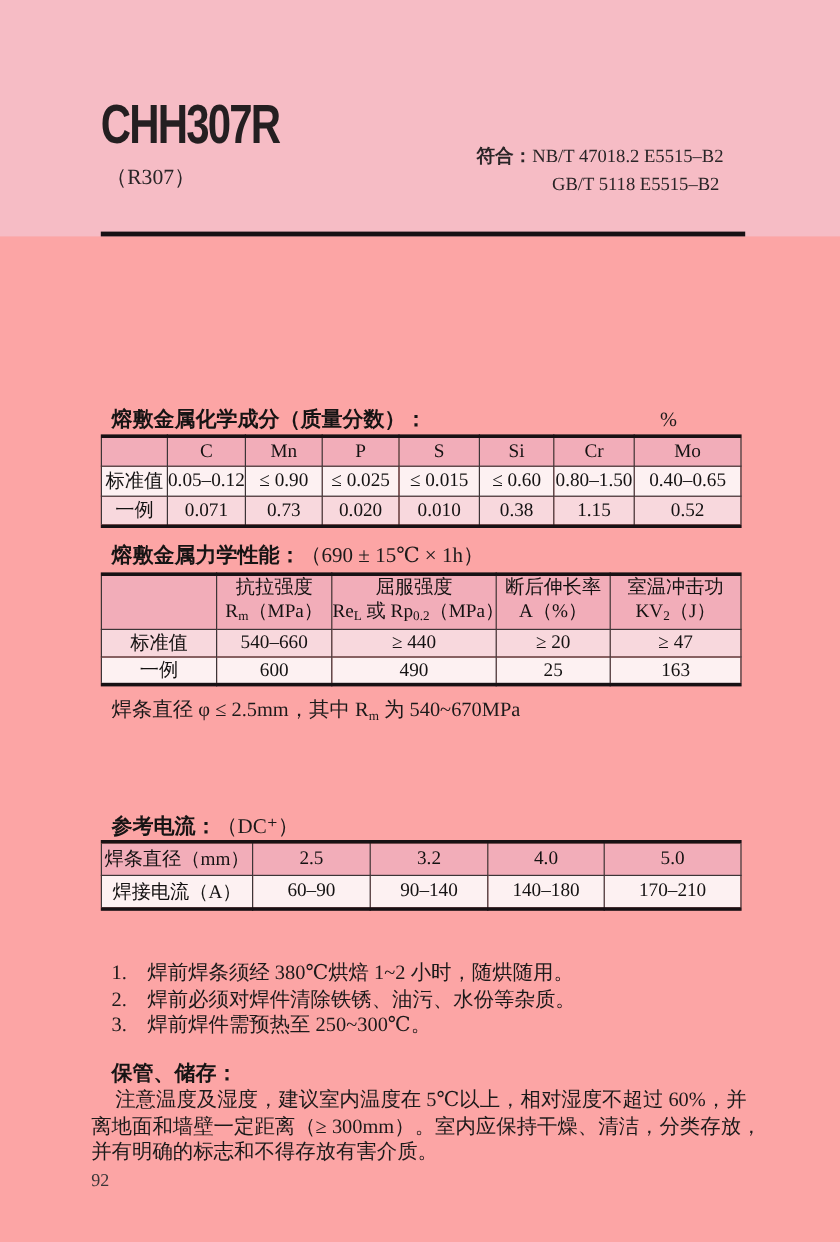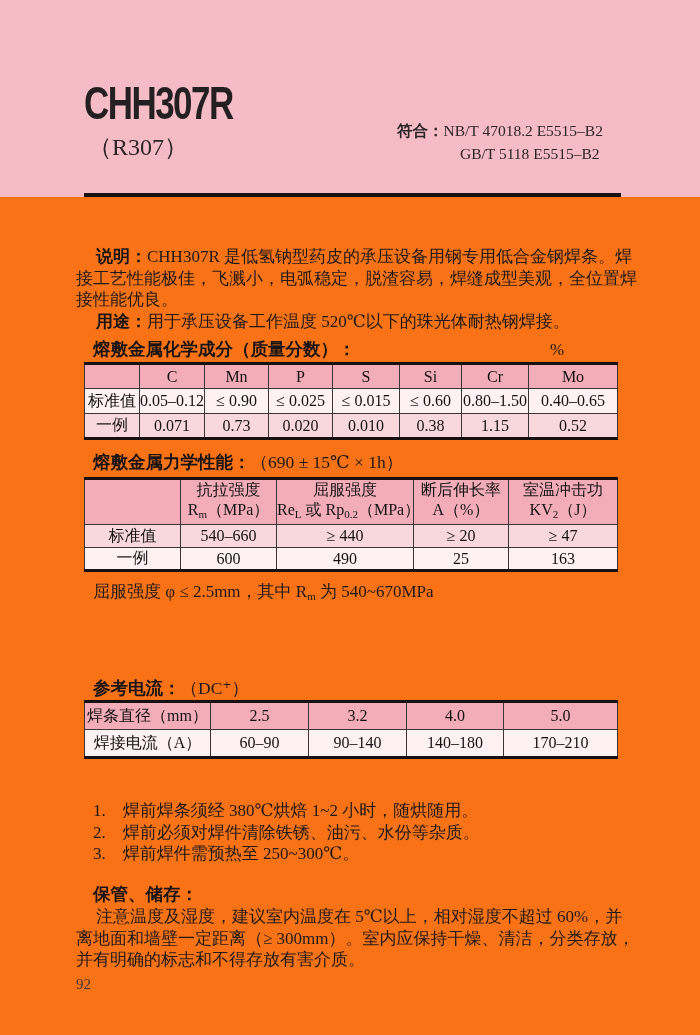--- a/index.html
+++ b/index.html
@@ -1,23 +1,23 @@
 <!DOCTYPE html>
 <html><head>
 <meta charset="utf-8">
 <style>
   html,body{margin:0;padding:0;background:#ffffff;}
-  .page{position:relative;width:700px;height:1035px;background:#f97316;overflow:hidden;
+  .page{position:relative;width:700px;height:1035px;background:#fca5a5;overflow:hidden;
         font-family:"Liberation Serif","DejaVu Serif",serif;color:#1c1a1a;}
   
   .band{position:absolute;left:0;top:0;width:700px;height:197px;background:#f6bcc5;}
   .model{position:absolute;left:84px;top:80px;font-family:"Liberation Sans","DejaVu Sans",sans-serif;
          font-weight:bold;font-size:46px;line-height:46px;color:#241f21;letter-spacing:-2px;
          transform:scaleX(0.76);transform-origin:left top;white-space:nowrap;}
-  .alias{position:absolute;left:88px;top:134px;font-size:24px;line-height:26px;color:#2a2527;white-space:nowrap;text-align:center;}
+  .alias{position:absolute;left:88px;top:134px;font-size:18px;line-height:26px;color:#2a2527;white-space:nowrap;text-align:center;}
   .standards{position:absolute;left:397px;top:119px;font-size:15.5px;line-height:23px;color:#2a2527;white-space:nowrap;}
   .standards .lbl{font-family:"Liberation Sans","DejaVu Sans",sans-serif;font-weight:bold;}
   .standards .l2{padding-left:63px;}
   .band-rule{position:absolute;left:84px;top:193px;width:537px;height:4px;background:#171114;}
   
   .blk{position:absolute;left:76px;width:570px;}
   .line{white-space:nowrap;font-size:17px;line-height:21.5px;height:21.5px;}
   .b{font-family:"Liberation Sans","DejaVu Sans",sans-serif;font-weight:bold;color:#161414;}
   .ind{padding-left:20px;}
   .hpad{padding-left:17px;}
@@ -50,26 +50,20 @@
   <div class="band">
     <div class="model">CHH307R</div>
     <div class="alias">（R307）</div>
     <div class="standards">
       <div class="l1"><span class="lbl">符合：</span><span>NB/T 47018.2 E5515–B2</span></div>
       <div class="l2">GB/T 5118 E5515–B2</div>
     </div>
     <div class="band-rule"></div>
   </div>
 
-  <div class="blk" style="top:246px;">
-    <div class="line ind"><span class="b">说明：</span><span>CHH307R 是低氢钠型药皮的承压设备用钢专用低合金钢焊条。焊</span></div>
-    <div class="line">接工艺性能极佳，飞溅小，电弧稳定，脱渣容易，焊缝成型美观，全位置焊</div>
-    <div class="line">接性能优良。</div>
-    <div class="line ind"><span class="b">用途：</span><span>用于承压设备工作温度 520℃以下的珠光体耐热钢焊接。</span></div>
-  </div>
 
   <div class="blk hd hpad" style="top:339px;">
     <span>熔敷金属化学成分（质量分数）：</span>
     <span class="unit">%</span>
   </div>
 
   <table class="tbl chem" style="top:362px;">
     <colgroup>
         <col style="width:55px">
         <col style="width:65px">
@@ -157,21 +151,21 @@
       <td>一例</td>
       <td>600</td>
       <td>490</td>
       <td>25</td>
       <td>163</td>
     </tr>
   </tbody>
     </table>
 
   <div class="blk line hpad" style="top:581px;">
-    <span>屈服强度 φ ≤ 2.5mm，其中 R</span><span class="sb">m</span><span> 为 540~670MPa</span>
+    <span>焊条直径 φ ≤ 2.5mm，其中 R</span><span class="sb">m</span><span> 为 540~670MPa</span>
   </div>
 
 
   <div class="blk hd hpad" style="top:678px;">
     <span>参考电流：</span><span class="nrm">（DC⁺）</span>
   </div>
 
   <table class="tbl curr" style="top:700px;">
     <colgroup>
         <col style="width:126px">

